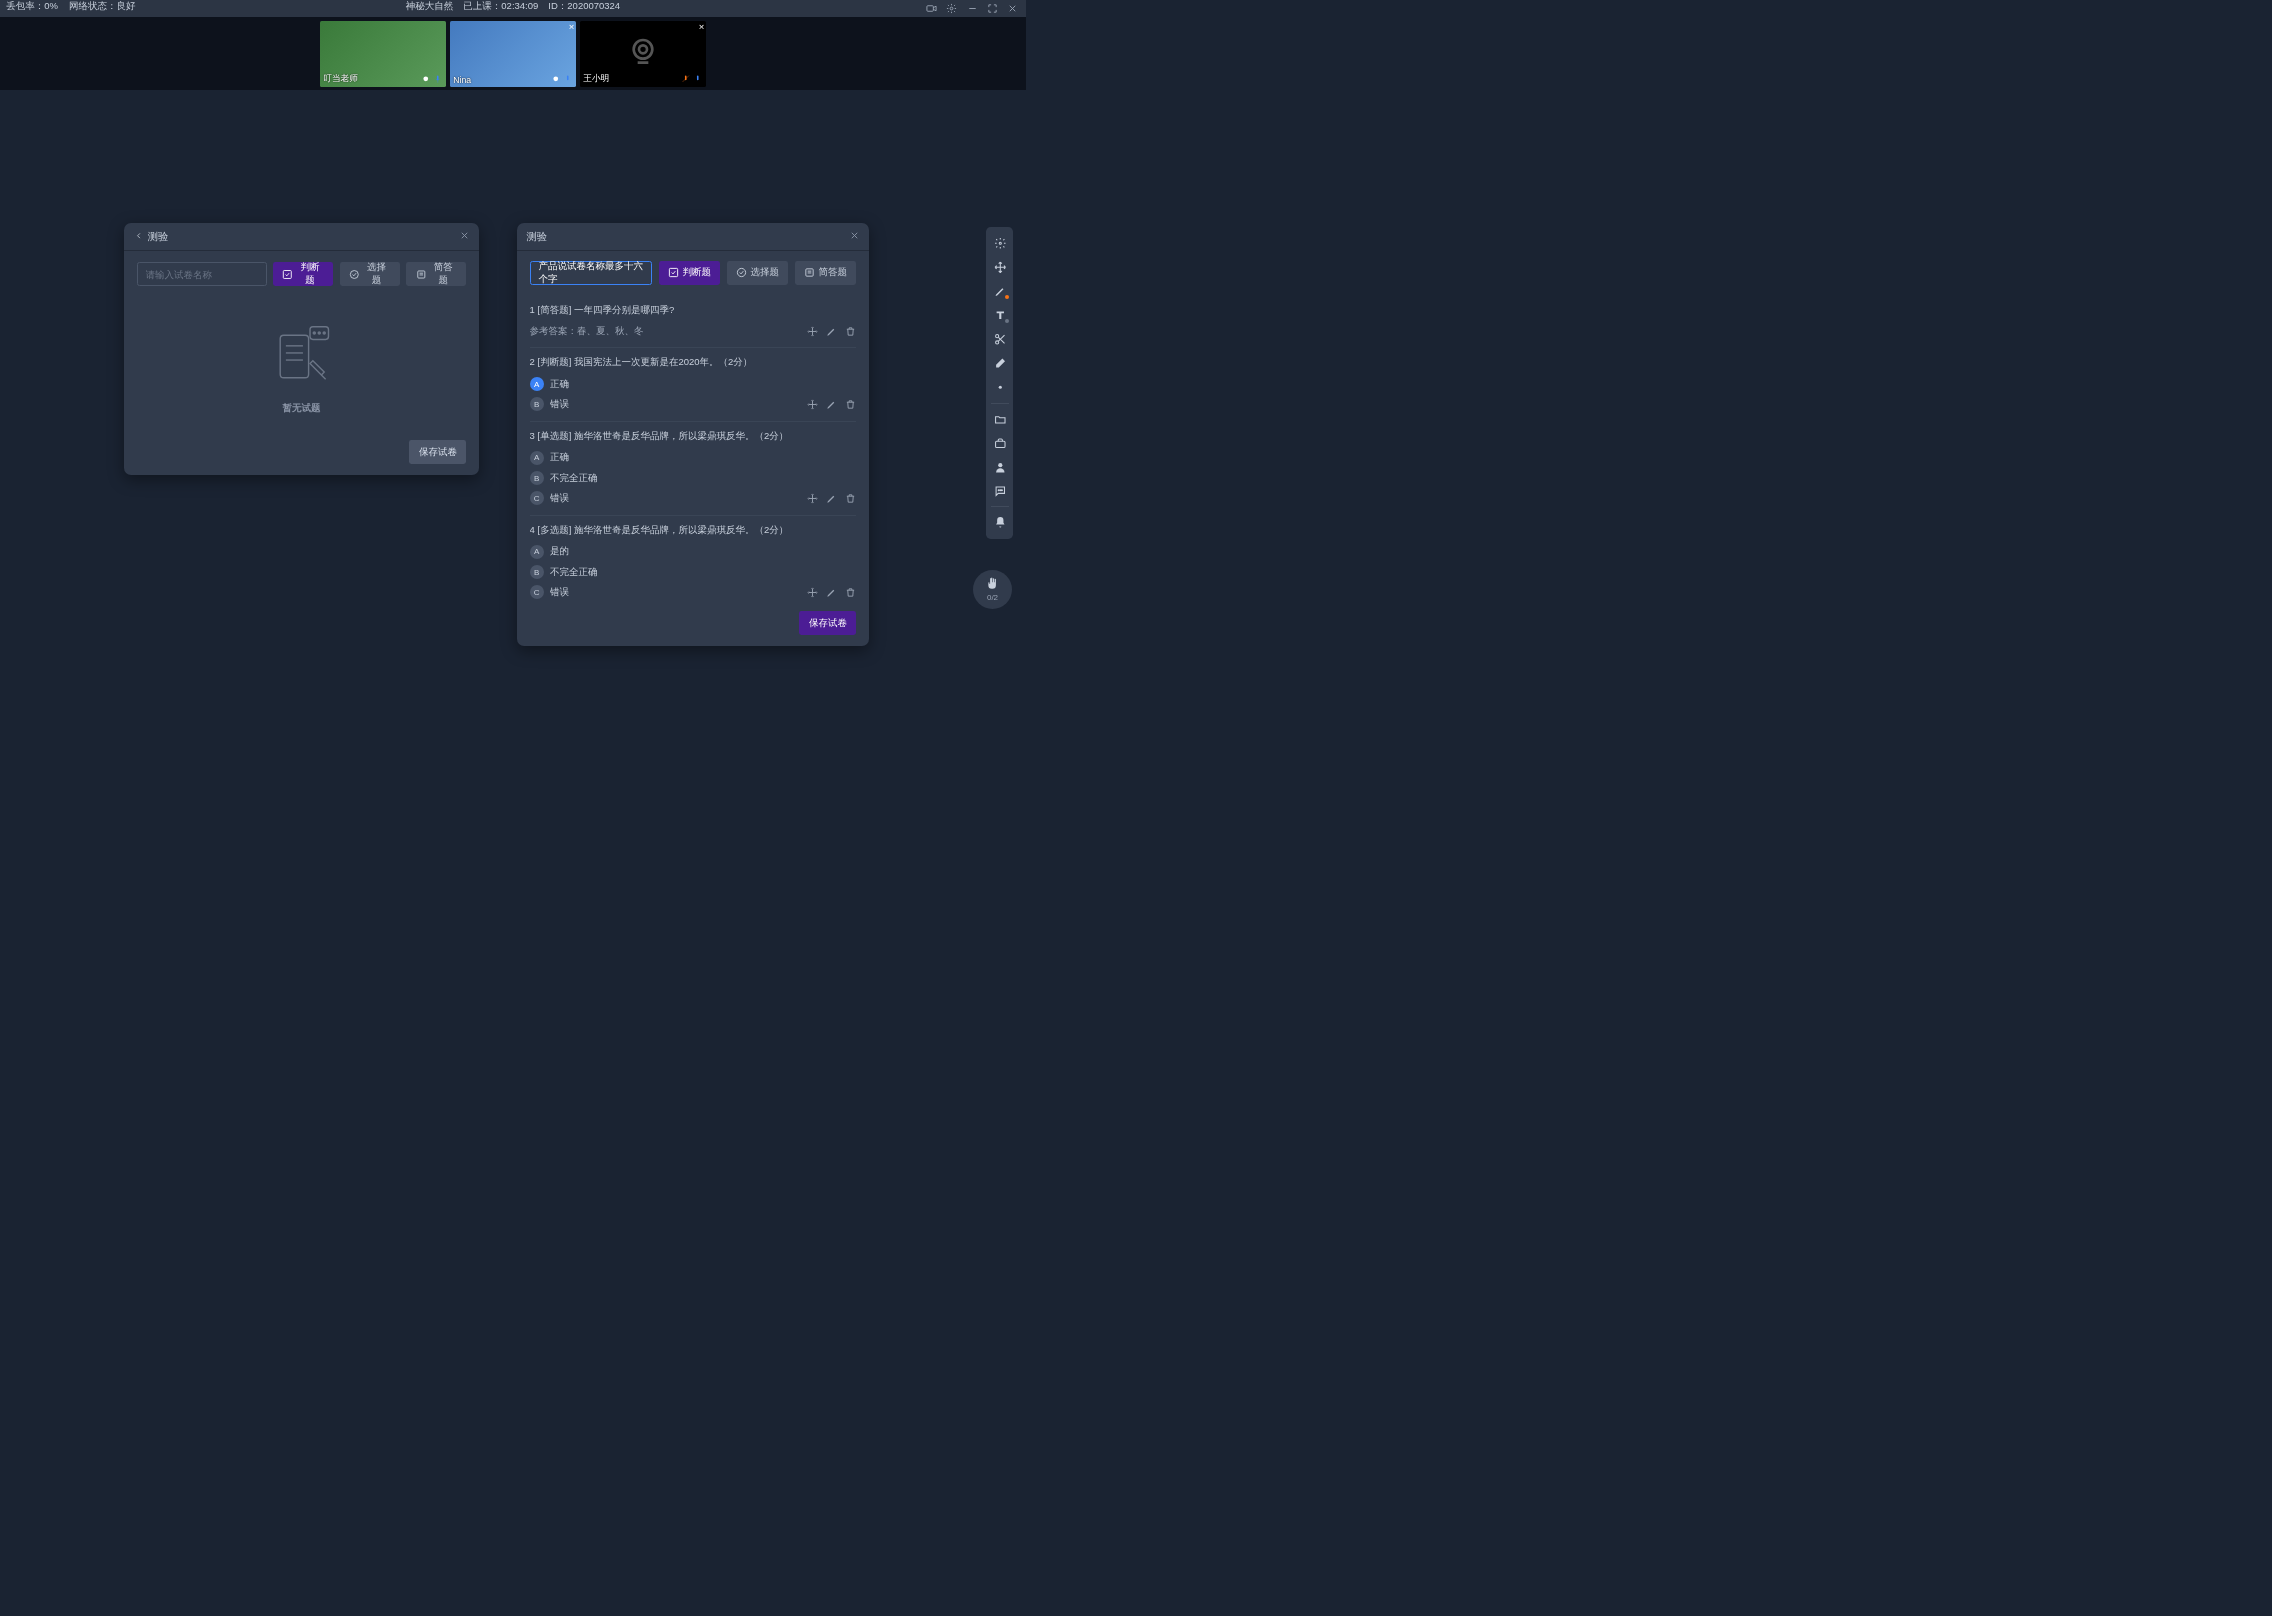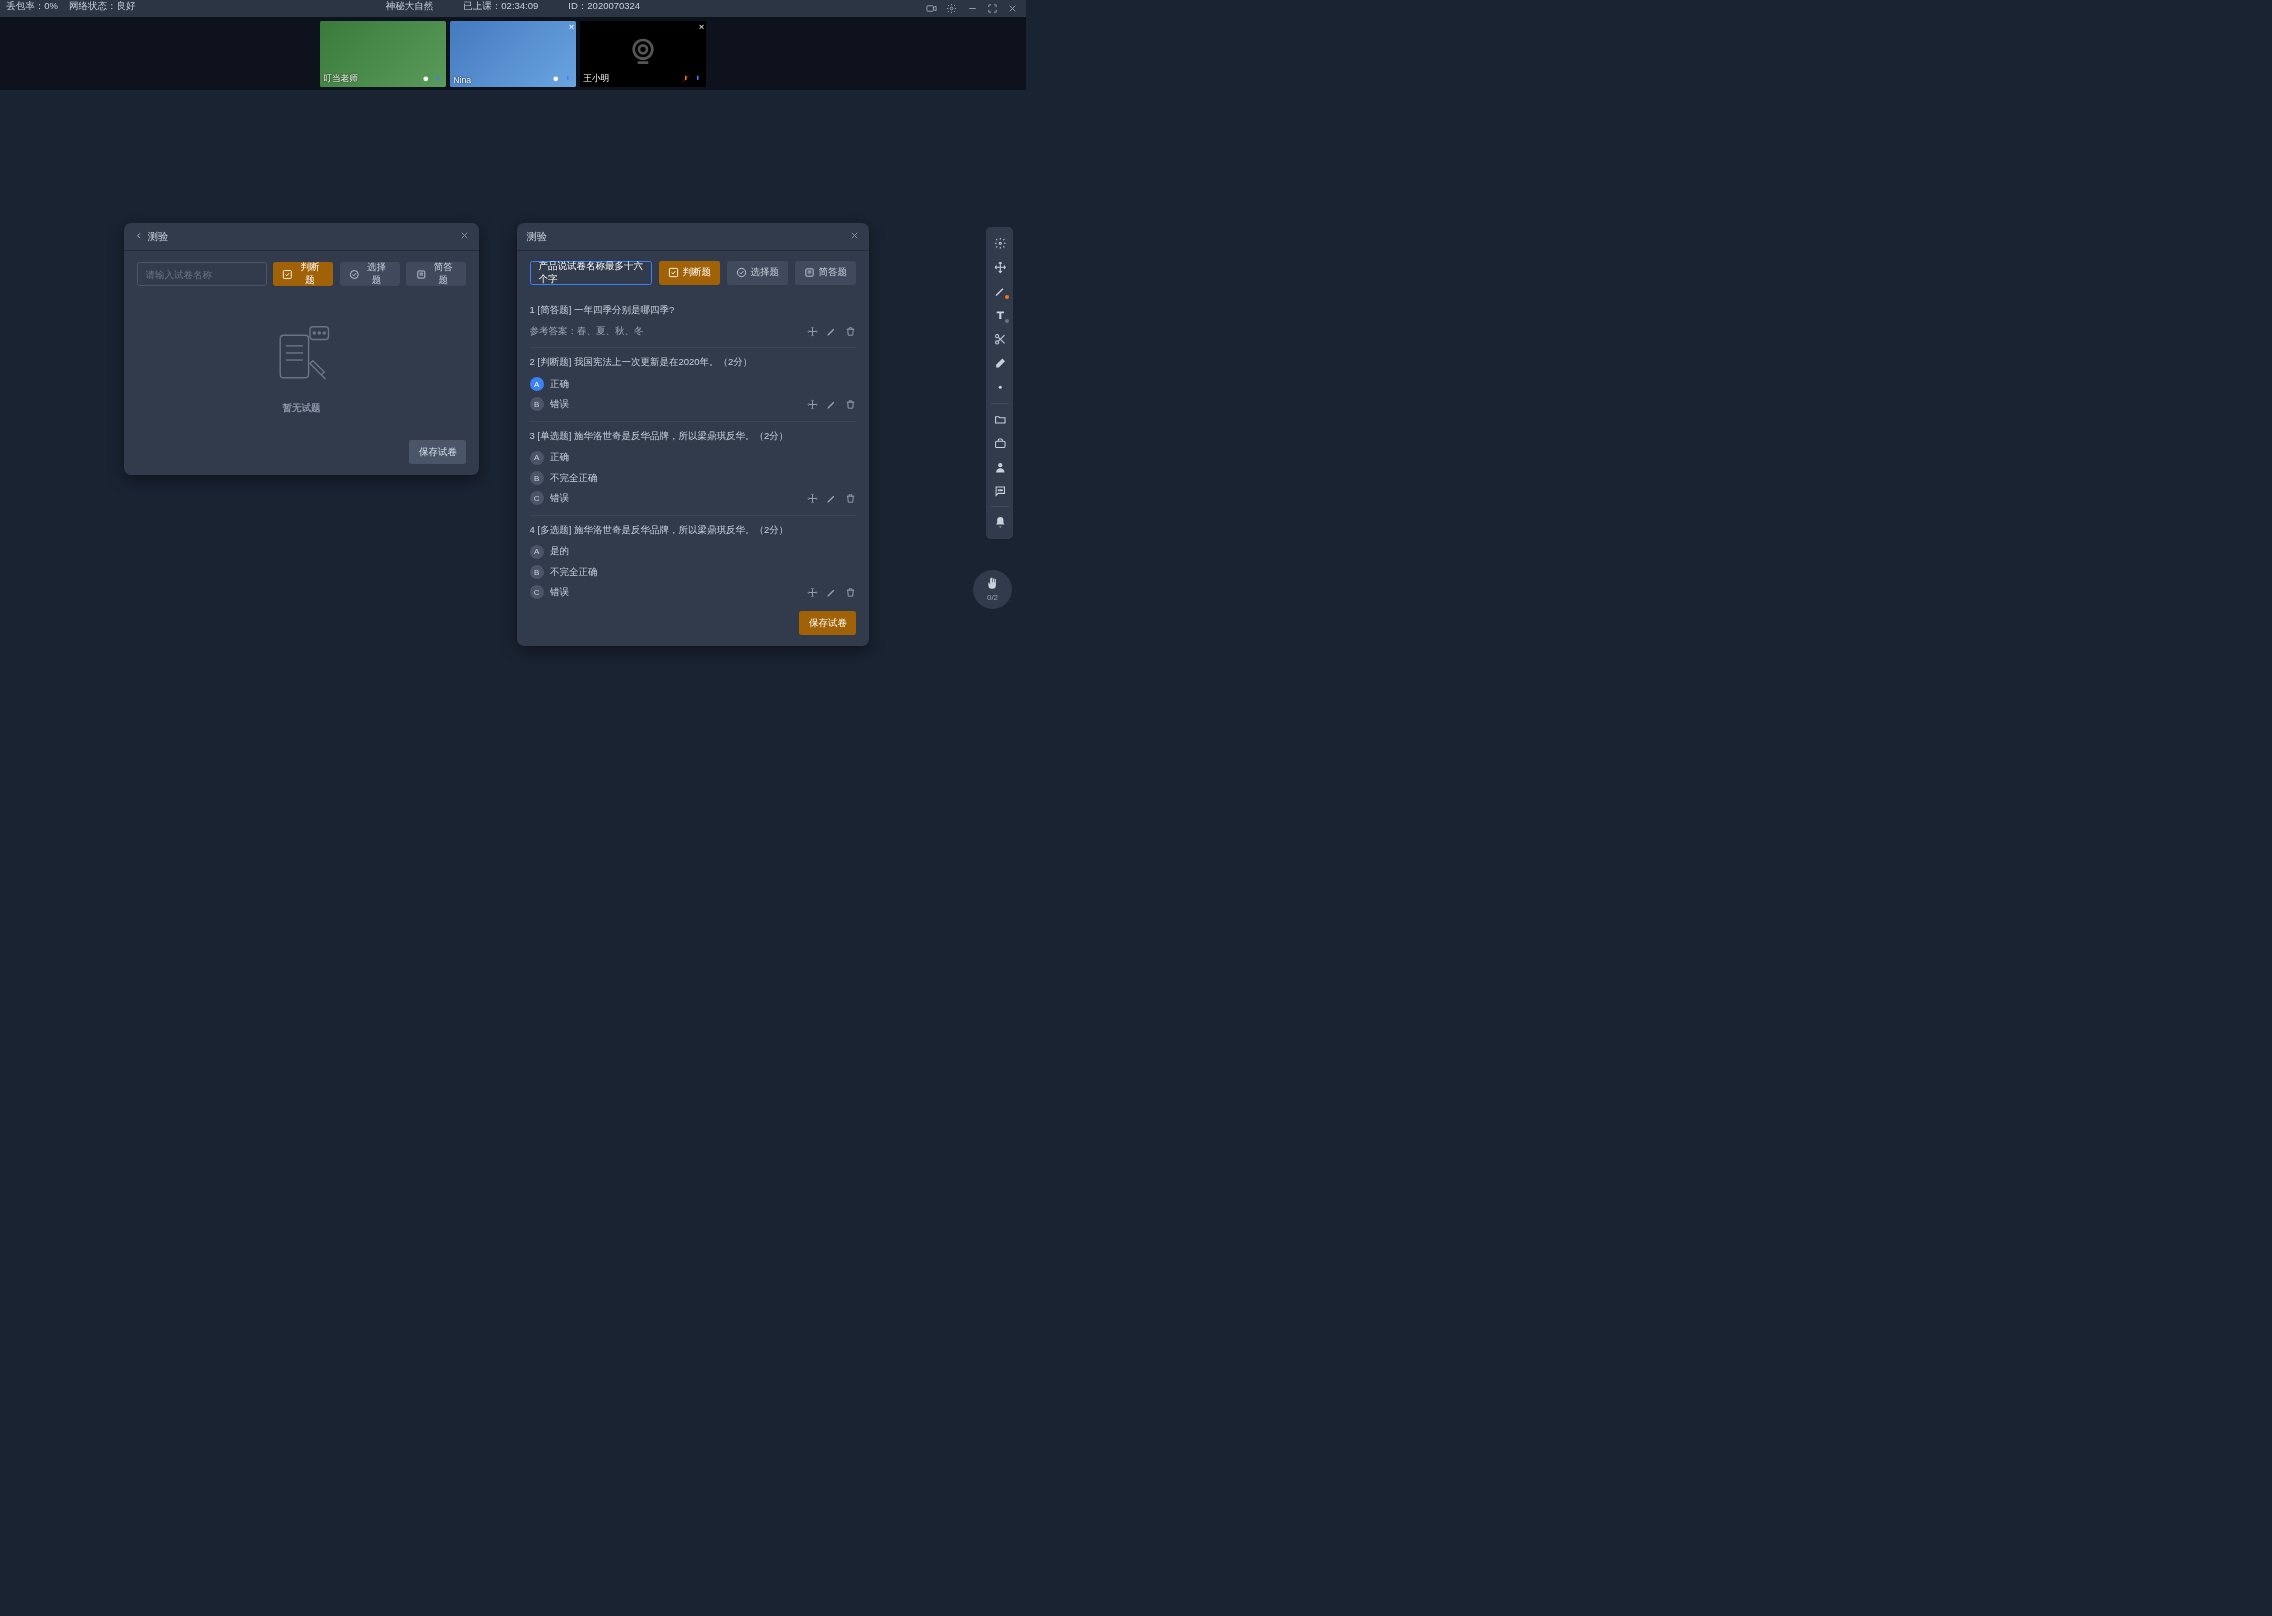--- a/index.html
+++ b/index.html
@@ -16,21 +16,21 @@
 
 .status-bar {
   height: 17.4px;
   background: #2c3544;
   display: flex;
   padding: 0 6.3px;
   font-size: 9.5px;
   color: #c8d0dc;
 }
 .status-left { display: flex; gap: 11px; }
-.status-center { position: absolute; left: 50%; transform: translateX(-50%); display: flex; gap: 30px; }
+.status-center { position: absolute; left: 50%; transform: translateX(-50%); display: flex; gap: 10px; }
 .status-right { margin-left: auto; display: flex; gap: 6.3px; align-items: center; }
 .status-right .icon-btn { width: 14px; height: 14px; display: flex; align-items: center; justify-content: center; cursor: pointer; color: #9aa4b4; }
 .status-right .icon-btn svg { width: 11px; height: 11px; }
 
 
 .video-row {
   height: 73px;
   background: #0d121c;
   display: flex;
   justify-content: center;
@@ -113,21 +113,21 @@
   height: 24px;
   padding: 0 9.5px;
   border: none;
   border-radius: 2.4px;
   font-size: 9.5px;
   cursor: pointer;
   display: inline-flex;
   align-items: center;
   gap: 3.2px;
 }
-.btn-blue { background: #a16207; color: #fff; }
+.btn-blue { background: #4c1d95; color: #fff; }
 .btn-grey { background: #404a5c; color: #c8d0dc; }
 .btn-grey-light { background: #4b5568; color: #d8e0ec; }
 .btn svg { width: 11px; height: 11px; }
 
 .empty-state {
   display: flex;
   flex-direction: column;
   align-items: center;
   padding: 24px 0 8px;
   font-weight: bold;

